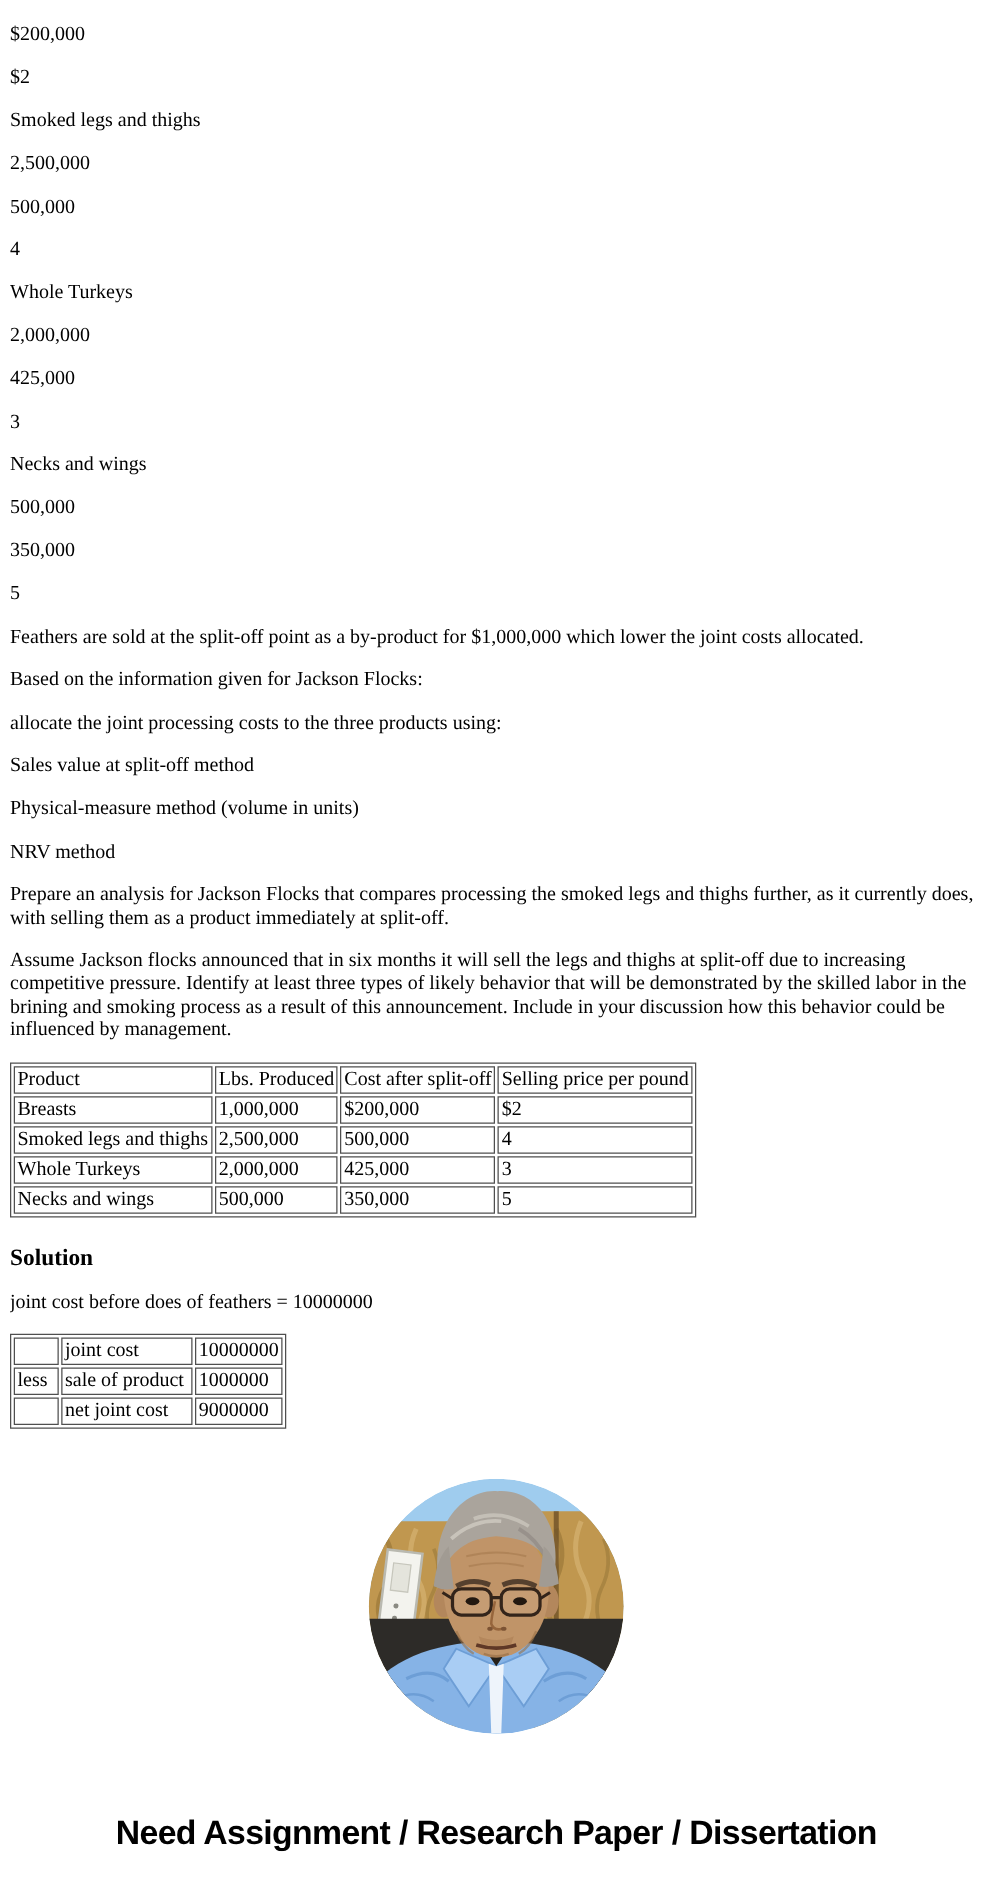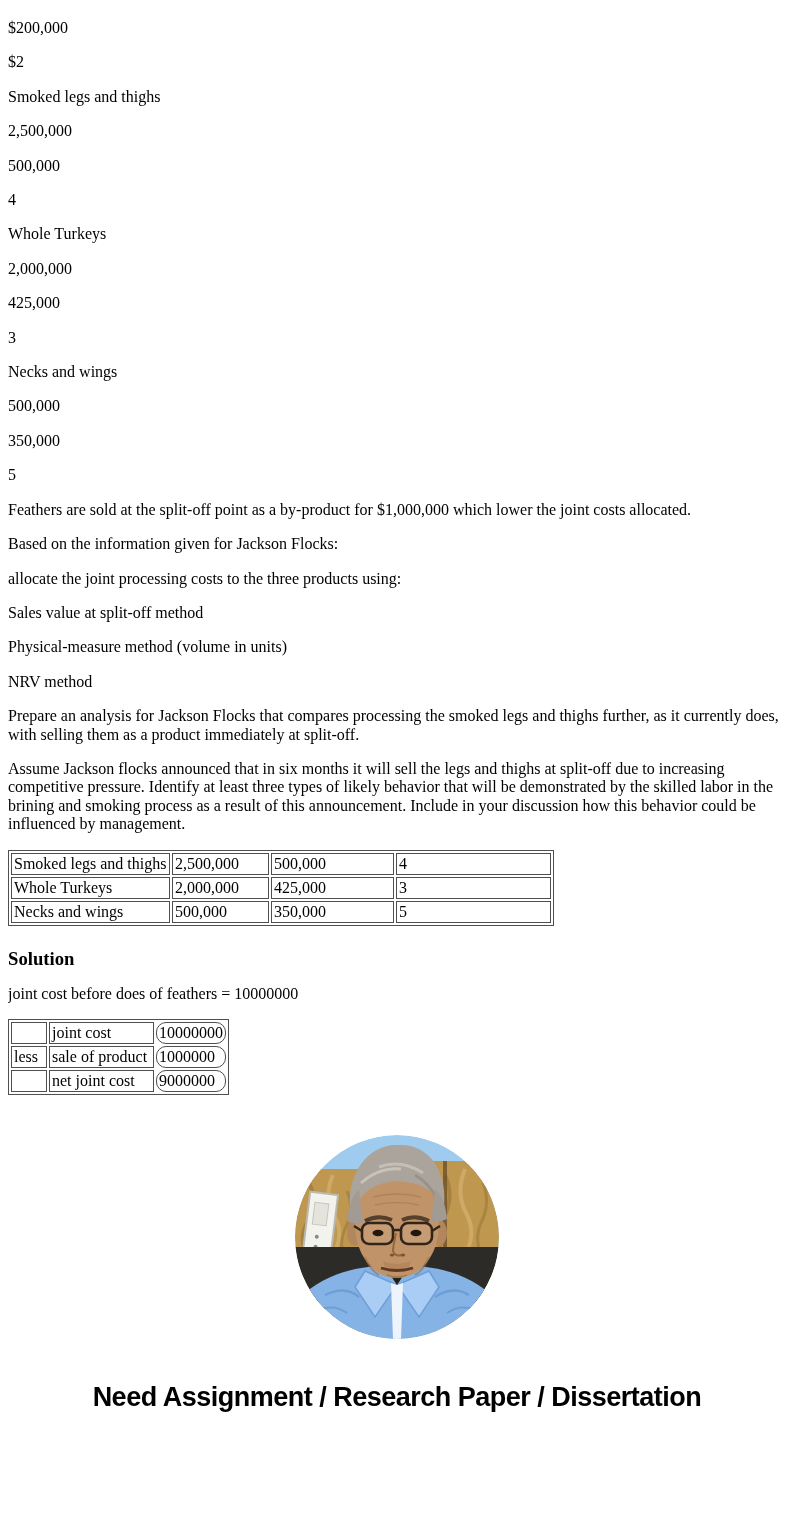--- a/index.html
+++ b/index.html
@@ -29,42 +29,42 @@
     line-height: 19px;
     white-space: nowrap;
     vertical-align: top;
   }
   table.product-table td:nth-child(1) { width: 153px; }
   table.product-table td:nth-child(2) { width: 91px; }
   table.product-table td:nth-child(3) { width: 117px; }
   table.product-table td:nth-child(4) { width: 149px; }
   table.calc-table td:nth-child(1) { width: 30px; }
   table.calc-table td:nth-child(2) { width: 99px; }
-  table.calc-table td:nth-child(3) { width: 63px; border-radius: 10px; }
+  table.calc-table td:nth-child(3) { width: 63px; }
   h3.solution-heading {
     font-family: "Liberation Serif", serif;
     font-size: 18.7px;
     font-weight: bold;
     margin: 22px 0 16px 0;
     line-height: 21px;
   }
   .portrait-wrap {
     text-align: center;
     margin-top: 40px;
   }
   .portrait-circle {
     display: inline-block;
     width: 204px;
     height: 204px;
     border-radius: 50%;
     overflow: hidden;
     vertical-align: top;
   }
   .footer-heading {
-    margin-top: 43px;
+    margin-top: 64px;
     text-align: center;
     font-family: "Liberation Sans", sans-serif;
     font-weight: 700;
     font-size: 27px;
     line-height: 30px;
     letter-spacing: -0.5px;
   }
   .footer-heading .fline { display: block; white-space: nowrap; }
 </style>
 </head>
@@ -89,20 +89,32 @@
 <p class="doc">allocate the joint processing costs to the three products using:</p>
 <p class="doc">Sales value at split-off method</p>
 <p class="doc">Physical-measure method (volume in units)</p>
 <p class="doc">NRV method</p>
 <p class="doc">Prepare an analysis for Jackson Flocks that compares processing the smoked legs and thighs further, as it currently does, with selling them as a product immediately at split-off.</p>
 <p class="doc">Assume Jackson flocks announced that in six months it will sell the legs and thighs at split-off due to increasing competitive pressure. Identify at least three types of likely behavior that will be demonstrated by the skilled labor in the brining and smoking process as a result of this announcement. Include in your discussion how this behavior could be influenced by management.</p>
 
 <table class="grid product-table">
   <tbody>
     <tr>
+      <td>Product</td>
+      <td>Lbs. Produced</td>
+      <td>Cost after split-off</td>
+      <td>Selling price per pound</td>
+    </tr>
+    <tr>
+      <td>Breasts</td>
+      <td>1,000,000</td>
+      <td>$200,000</td>
+      <td>$2</td>
+    </tr>
+    <tr>
       <td>Smoked legs and thighs</td>
       <td>2,500,000</td>
       <td>500,000</td>
       <td>4</td>
     </tr>
     <tr>
       <td>Whole Turkeys</td>
       <td>2,000,000</td>
       <td>425,000</td>
       <td>3</td>

